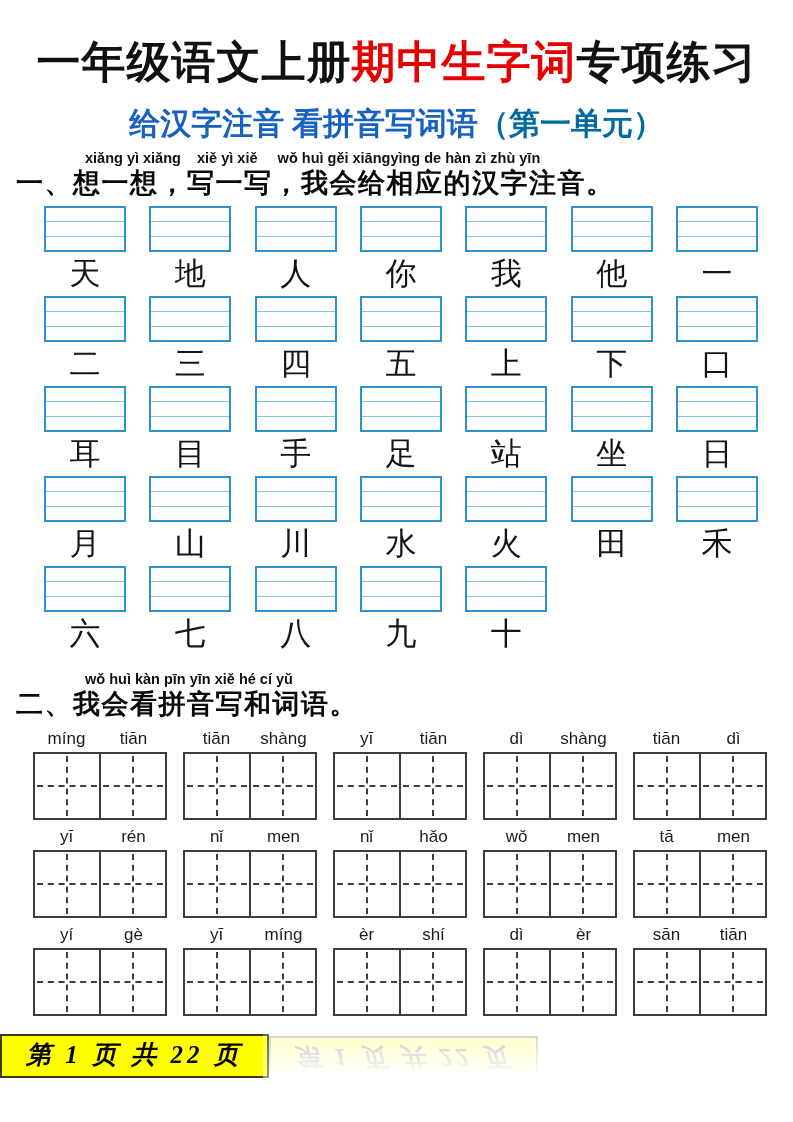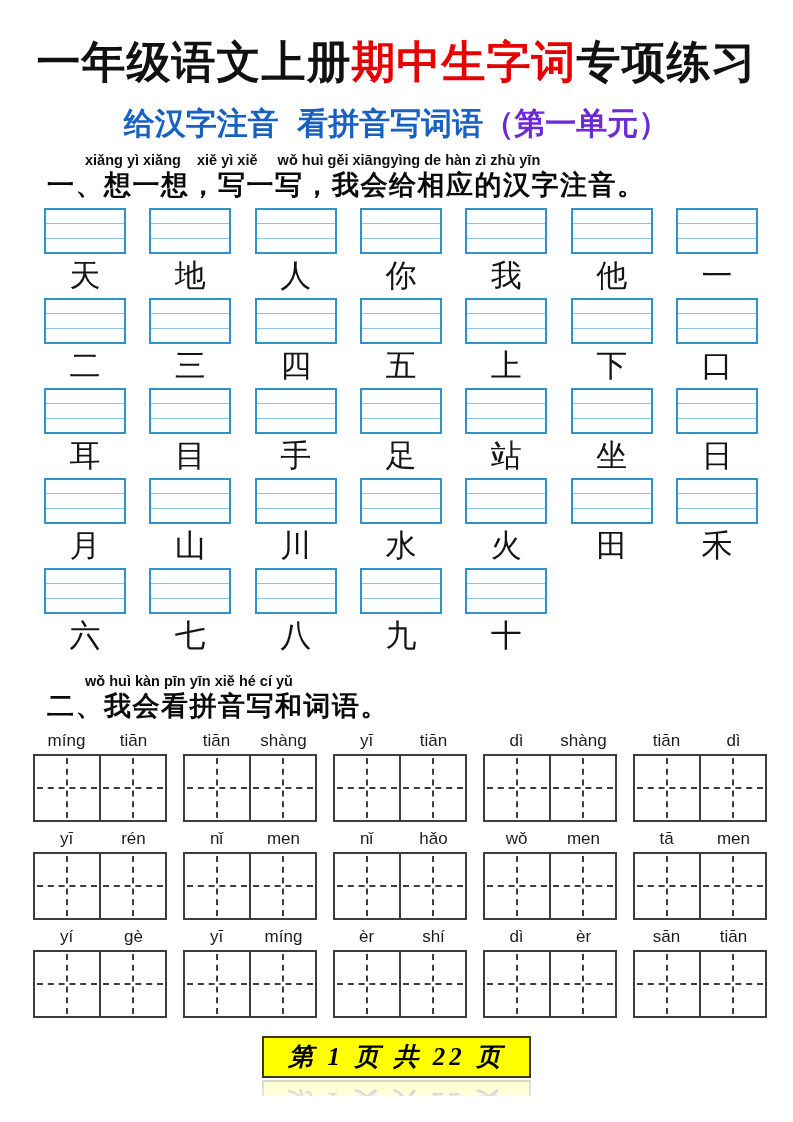--- a/index.html
+++ b/index.html
@@ -5,26 +5,26 @@
   html,body{margin:0;padding:0;background:#ffffff;}
   body{width:793px;height:1122px;font-family:"Liberation Sans",sans-serif;color:#111;}
   .page{width:793px;height:1096px;overflow:hidden;box-sizing:border-box;padding-top:36px;background:#fff;}
 
   
   .title{ text-align:center; font-size:44px; line-height:54px; font-weight:bold;
           font-family:"Liberation Serif",serif; letter-spacing:1px; white-space:nowrap;}
   .title .t-red{color:#e60000;}
   .subtitle{ text-align:center; font-size:31px; line-height:36px; font-weight:bold;
              margin-top:16px; font-family:"Liberation Serif",serif; white-space:nowrap;}
-  .subtitle .s-blue{color:#1661c1;font-family:Liberation Mono, monospace;}
-  .subtitle .s-green{color:#6d28d9;}
+  .subtitle .s-blue{color:#1661c1;}
+  .subtitle .s-green{color:#0369a1;}
 
   .sec-pinyin{ margin-left:85px; margin-top:8px; font-size:14.5px; line-height:17px;
                font-weight:bold; white-space:pre; color:#101010;}
-  .sec-heading{ margin-left:47px; font-size:27px; line-height:32px; font-weight:bold;
+  .sec-heading{ margin-left:16px; font-size:27px; line-height:32px; font-weight:bold;
                 letter-spacing:1.5px; color:#0a0a0a;}
 
   
   .s1-rows{margin-left:44px; width:714px; margin-top:7px;}
   .char-row{display:flex; justify-content:space-between; margin-bottom:2px; height:88px;}
   .char-col{width:82px; display:flex; flex-direction:column; align-items:center;}
   .pbox{ width:78px; height:42px; border:2px solid #2e93c9; background:#fdfeff;
          display:flex; flex-direction:column; box-sizing:content-box;}
   .pline{flex:1;}
   .pline:nth-child(1),.pline:nth-child(2){border-bottom:1.5px solid #8ac5e0;}
@@ -39,21 +39,21 @@
   .box-row{display:flex; justify-content:space-between; margin-bottom:2px;}
   .wgroup{display:flex; border:2px solid #3d3d3d; background:#fff;}
   .wcell{position:relative; width:64px; height:64px;}
   .wcell + .wcell{border-left:2px solid #3d3d3d;}
   .wcell::before{content:''; position:absolute; left:2px; right:2px; top:50%;
                  margin-top:-1px; border-top:2px dashed #3d3d3d;}
   .wcell::after{content:''; position:absolute; top:2px; bottom:2px; left:50%;
                 margin-left:-1px; border-left:2px dashed #3d3d3d;}
 
   
-  .footer-wrap{display:flex; flex-direction:column; align-items:center; margin-top:18px;}
+  .footer-wrap{display:flex; flex-direction:row; margin-top:18px;}
   .footer-box{ background:#ffff00; border:2px solid #3a3a10; padding:3px 24px;
                font-size:25px; line-height:32px; font-style:italic; font-weight:bold;
                font-family:"Liberation Serif",serif; letter-spacing:4px; color:#000;}
   .footer-reflection{ transform:scaleY(-1); opacity:0.45; position:relative; margin-top:2px;}
   .footer-reflection .cover{ position:absolute; left:-6px; right:-6px; top:-2px; bottom:-2px;
                background:linear-gradient(to bottom, rgba(255,255,255,1) 8%, rgba(255,255,255,0.55) 95%);}
 </style>
 </head>
 <body>
 

